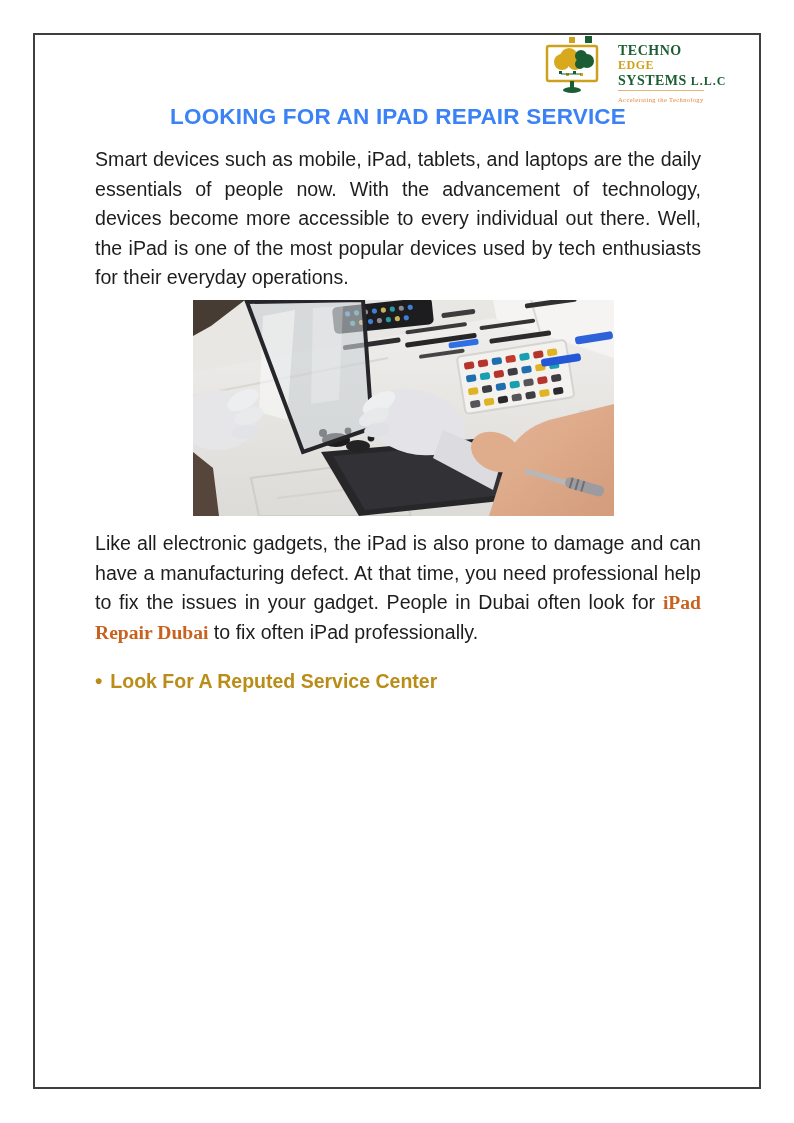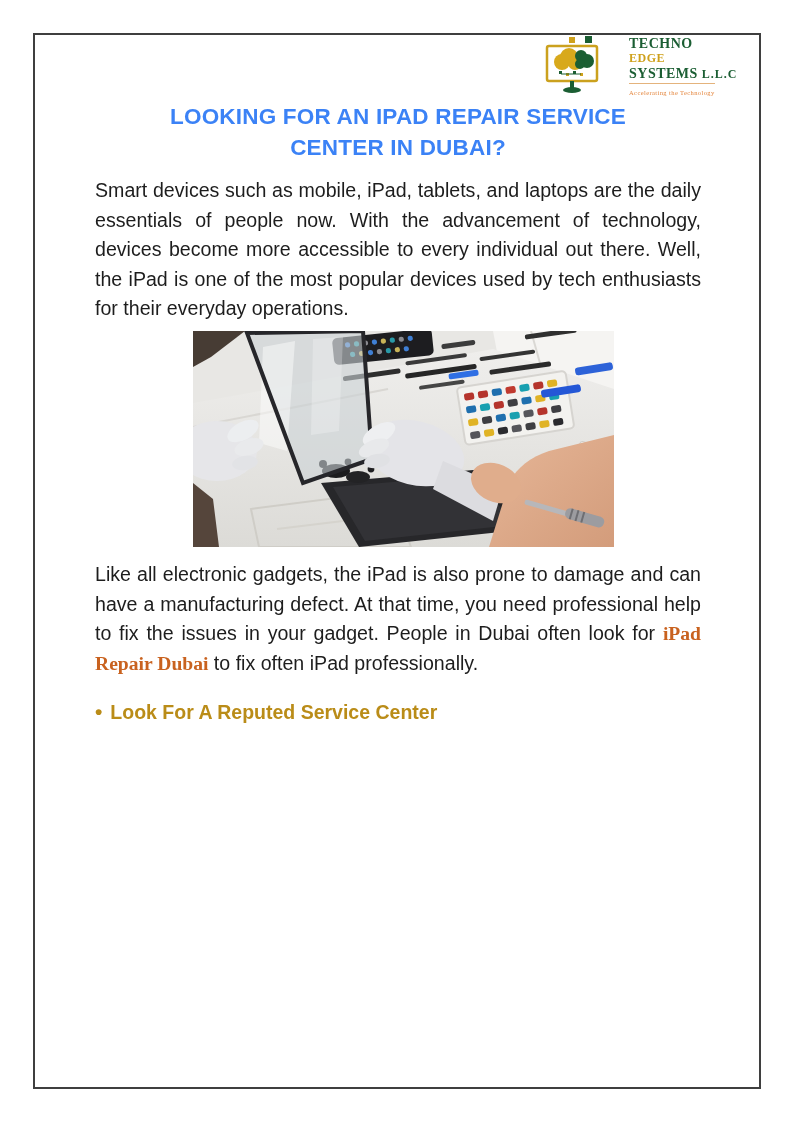--- a/index.html
+++ b/index.html
@@ -2,21 +2,21 @@
 <html><head>
 <meta charset="utf-8">
 <style>
   html,body{margin:0;padding:0;background:#ffffff;}
   .page{position:relative;width:794px;height:1123px;background:#fff;overflow:hidden;
         font-family:"Liberation Sans", sans-serif;color:#1d1d1d;}
   .frame{position:absolute;left:33px;top:33px;width:728px;height:1056px;
          border:2px solid #3f3f3f;box-sizing:border-box;}
   .logo{position:absolute;left:545px;top:36px;display:flex;align-items:flex-start;gap:7px;}
   .logo-gfx{width:66px;height:58px;flex:0 0 auto;}
-  .logo-text{font-family:"Liberation Serif", serif;line-height:15px;margin-left:11px;}
+  .logo-text{font-family:"Liberation Serif", serif;line-height:15px;padding-top:7px;}
   .logo-l1{color:#1b5e33;font-weight:bold;font-size:14px;letter-spacing:.5px;}
   .logo-l2{color:#cfa11c;font-weight:bold;font-size:12px;letter-spacing:.5px;}
   .logo-l3{color:#1b5e33;font-weight:bold;font-size:14px;letter-spacing:.5px;}
   .logo-llc{font-size:12px;letter-spacing:1px;font-weight:bold;color:#1b5e33;}
   .logo-tag{font-size:6.5px;color:#e4853c;letter-spacing:.4px;border-top:1px solid #e4b37c;
             display:inline-block;padding-top:1px;margin-top:1px;}
   .content{position:absolute;left:95px;top:101px;width:606px;}
   h1.title{margin:0 0 13px 0;font-size:22.5px;line-height:31px;font-weight:bold;
            color:#3b82f6;text-align:center;letter-spacing:.2px;}
   h1.title span{display:block;}
@@ -57,21 +57,20 @@
       <div class="logo-l1">TECHNO</div>
       <div class="logo-l2">EDGE</div>
       <div class="logo-l3"><span>SYSTEMS</span> <span class="logo-llc">L.L.C</span></div>
       <span class="logo-tag">Accelerating the Technology</span>
     </div>
   </div>
 
   <div class="content">
     <h1 class="title">
         <span>LOOKING FOR AN IPAD REPAIR SERVICE</span>
-        <span>CENTER IN DUBAI?</span>
       </h1>
 
     <p class="para">Smart devices such as mobile, iPad, tablets, and laptops are the daily essentials of people now. With the advancement of technology, devices become more accessible to every individual out there. Well, the iPad is one of the most popular devices used by tech enthusiasts for their everyday operations.</p>
 
     <div class="photo-wrap">
       <svg viewBox="0 0 421 216" role="img" aria-label="Gloved technician lifting the glass panel of an iPad on a white workbench with rows of tools, colorful screwdriver bits and a screwdriver">
         <defs>
           <linearGradient id="desk" x1="0" y1="0" x2="0" y2="1">
             <stop offset="0" stop-color="#efeeec"></stop>
               <stop offset="1" stop-color="#dcdbd7"></stop>

